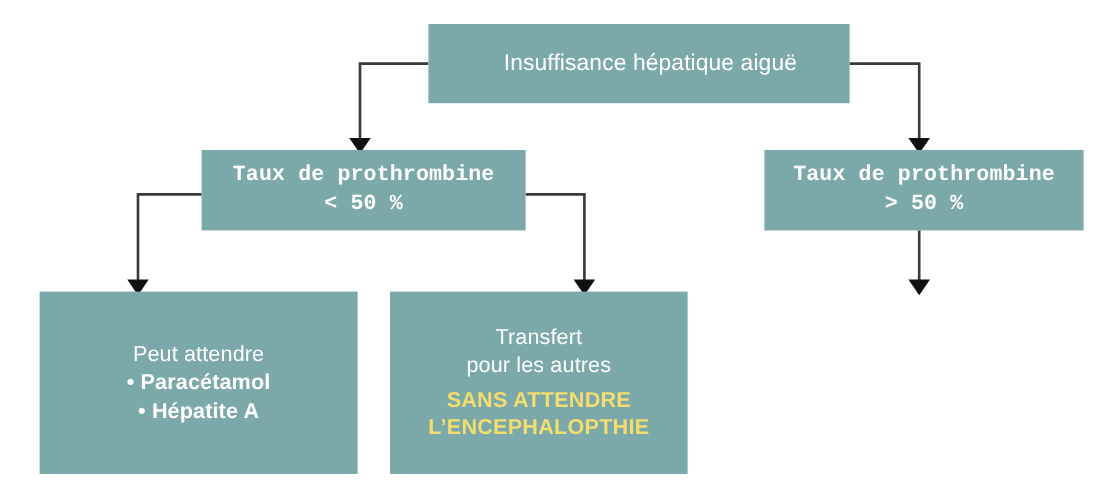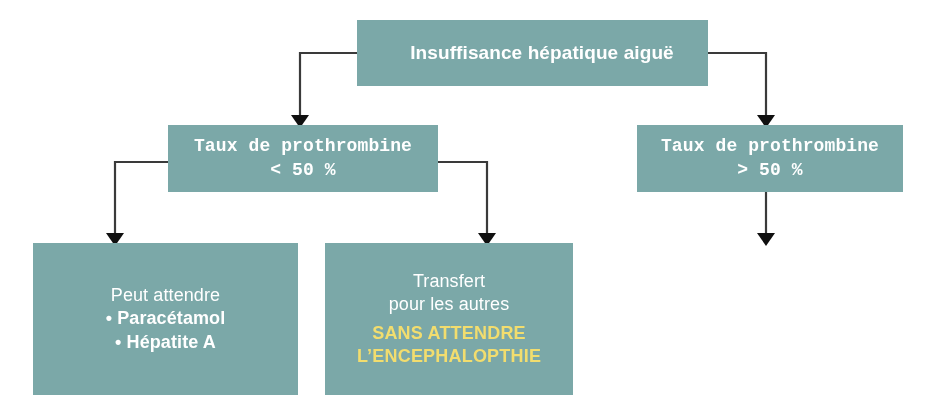--- a/index.html
+++ b/index.html
@@ -24,21 +24,21 @@
     display: flex;
     flex-direction: column;
     align-items: center;
     justify-content: center;
     text-align: center;
     box-sizing: border-box;
     line-height: 1.28;
   }
   .node-title {
     font-size: 19px;
-    font-weight: bold;
+    font-weight: normal;
     letter-spacing: 0.1px;
     margin-left: 19px;
   }
   .node-line {
     font-size: 18px;
     font-weight: bold;
     letter-spacing: 0.1px;
     font-family: Liberation Mono, monospace;
   }
   .node-line-light {

